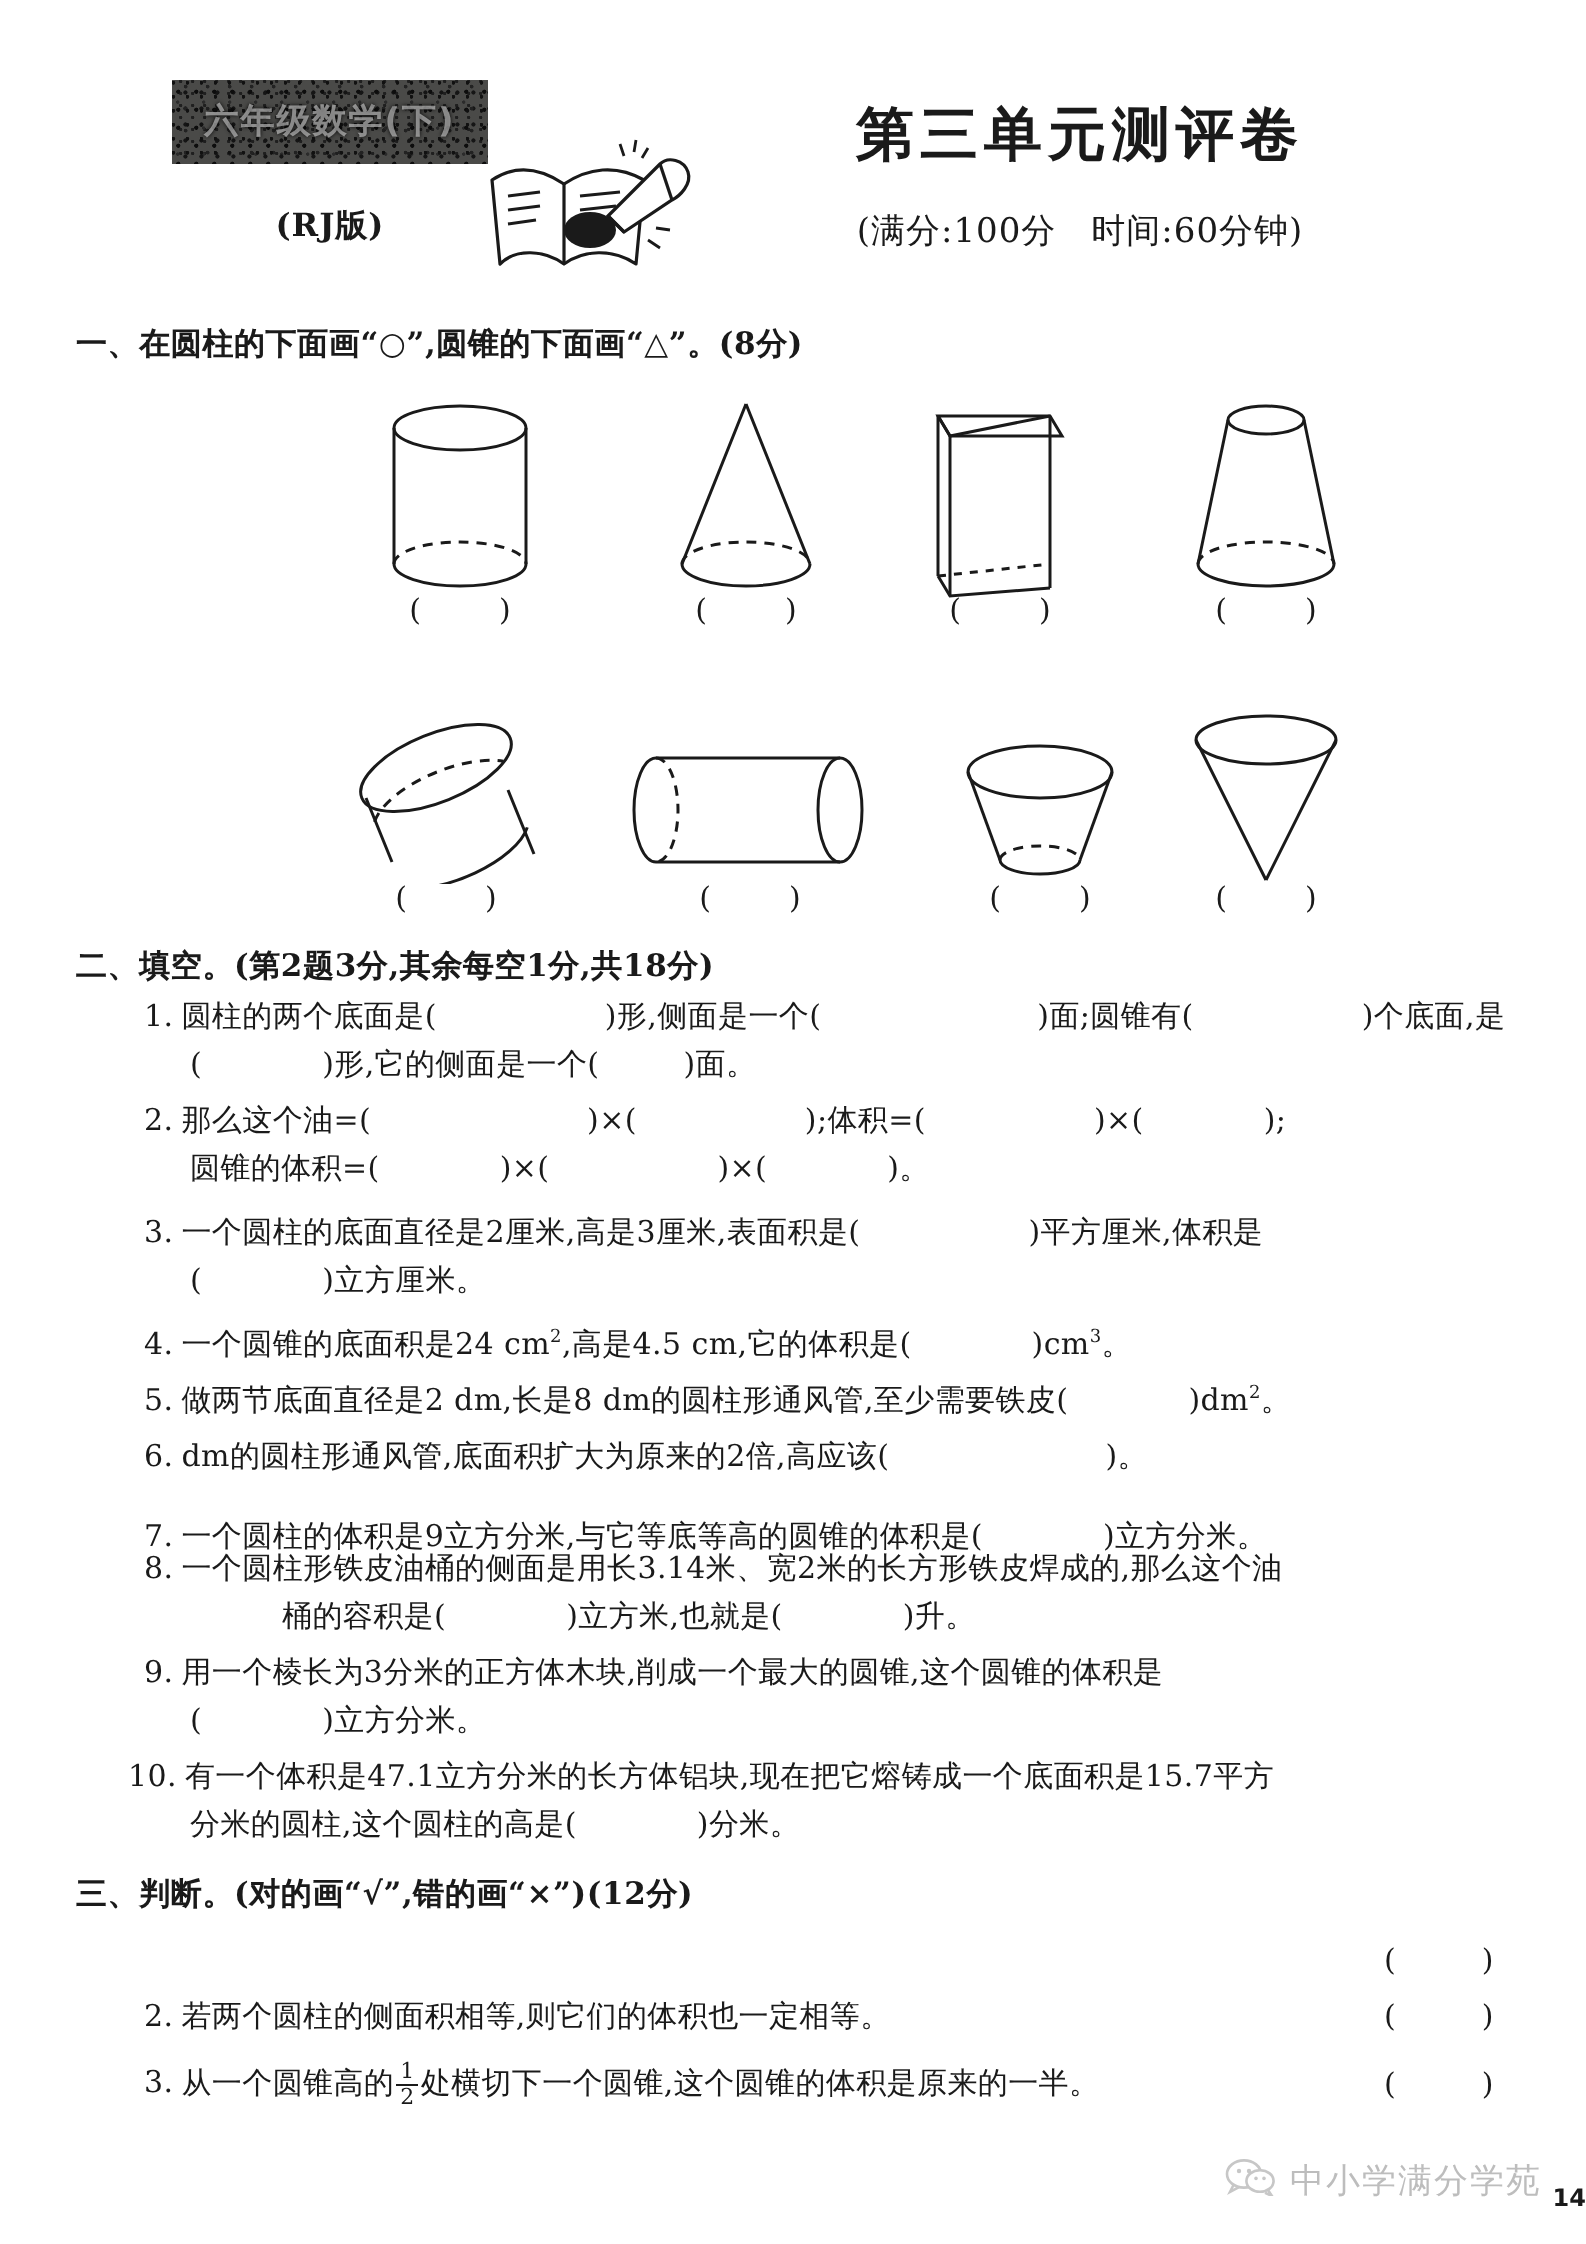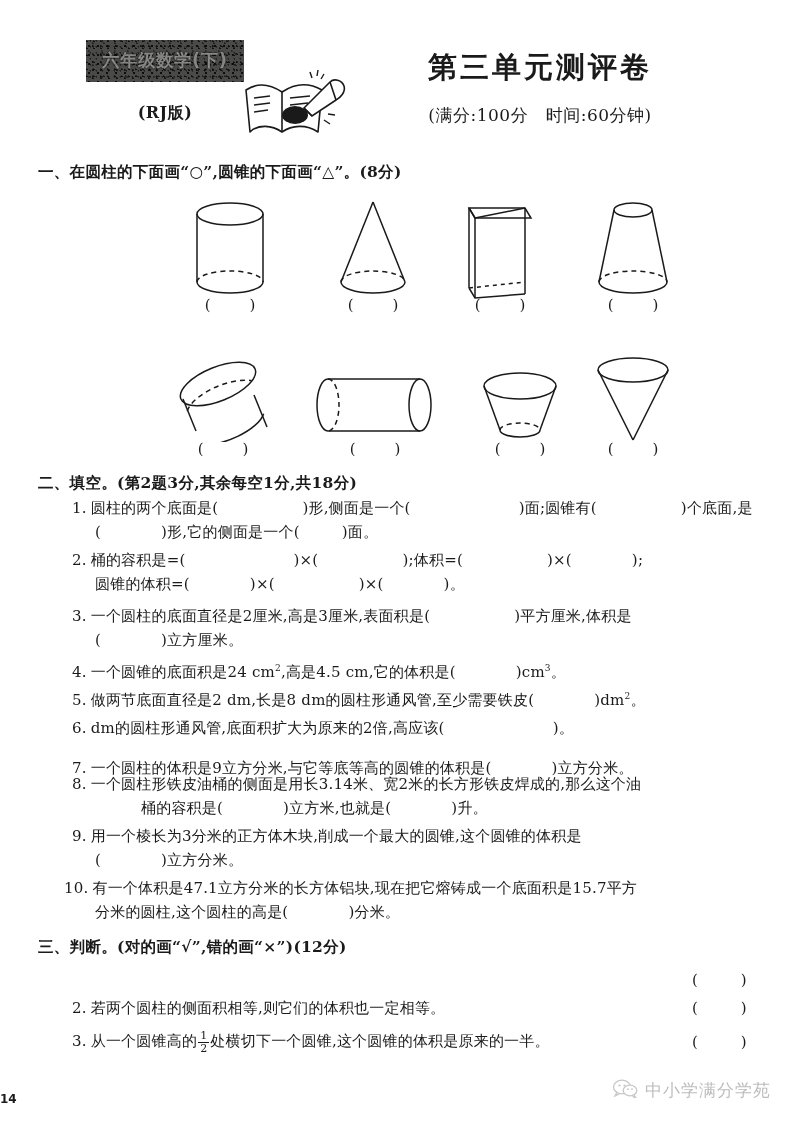--- a/index.html
+++ b/index.html
@@ -147,21 +147,21 @@
     font-size: 15px;
     letter-spacing: 12px;
     text-indent: 12px;
   }
 
   
   .page-number {
     position: absolute;
     left: 0; top: 1092px;
     width: 793px;
-    text-align: left;
+    text-align: right;
     font-size: 12px;
     font-weight: bold;
     font-family: "DejaVu Sans", "Liberation Sans", sans-serif;
   }
   .watermark {
     position: absolute;
     right: 22px; top: 1078px;
     display: flex;
     align-items: center;
     gap: 7px;
@@ -320,21 +320,21 @@
   <div class="section-head" style="top:473px;">二、填空。(第2题3分,其余每空1分,共18分)</div>
 
   <div class="qline" style="left:72px; top:499px;">
     <span class="qnum">1.</span><span>圆柱的两个底面是(</span><span class="blank blank-lg"></span><span>)形,侧面是一个(</span><span class="blank blank-xl"></span><span>)面;圆锥有(</span><span class="blank blank-lg"></span><span>)个底面,是</span>
   </div>
   <div class="qline" style="left:95px; top:523px;">
     <span>(</span><span class="blank blank-md"></span><span>)形,它的侧面是一个(</span><span class="blank blank-sm"></span><span>)面。</span>
   </div>
 
   <div class="qline" style="left:72px; top:551px;">
-    <span class="qnum">2.</span><span>桶的容积是=(</span><span class="blank blank-xl"></span><span>)×(</span><span class="blank blank-lg"></span><span>);体积=(</span><span class="blank blank-lg"></span><span>)×(</span><span class="blank blank-md"></span><span>);</span>
+    <span class="qnum">2.</span><span>那么这个油=(</span><span class="blank blank-xl"></span><span>)×(</span><span class="blank blank-lg"></span><span>);体积=(</span><span class="blank blank-lg"></span><span>)×(</span><span class="blank blank-md"></span><span>);</span>
   </div>
   <div class="qline" style="left:95px; top:575px;">
     <span>圆锥的体积=(</span><span class="blank blank-md"></span><span>)×(</span><span class="blank blank-lg"></span><span>)×(</span><span class="blank blank-md"></span><span>)。</span>
   </div>
 
   <div class="qline" style="left:72px; top:607px;">
     <span class="qnum">3.</span><span>一个圆柱的底面直径是2厘米,高是3厘米,表面积是(</span><span class="blank blank-lg"></span><span>)平方厘米,体积是</span>
   </div>
   <div class="qline" style="left:95px; top:631px;">
     <span>(</span><span class="blank blank-md"></span><span>)立方厘米。</span>

